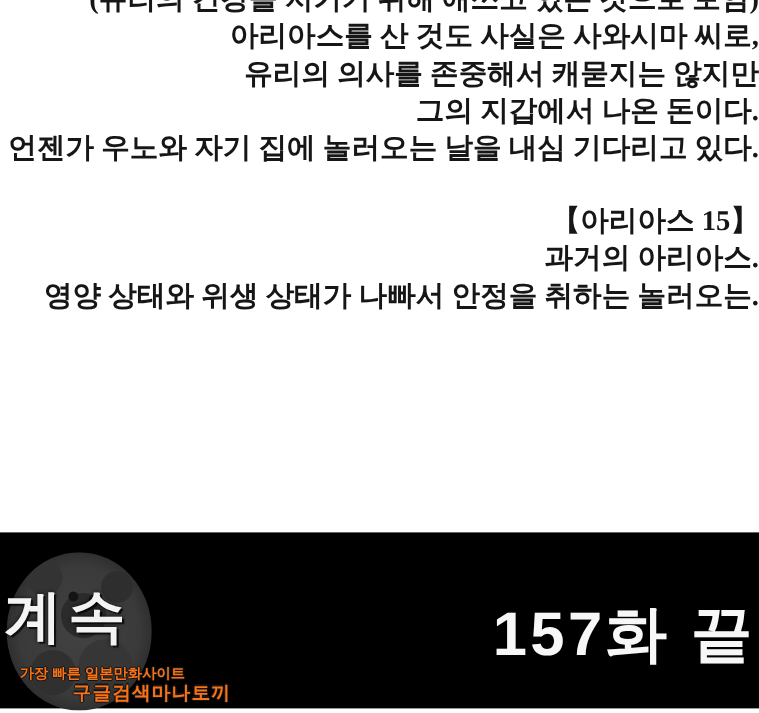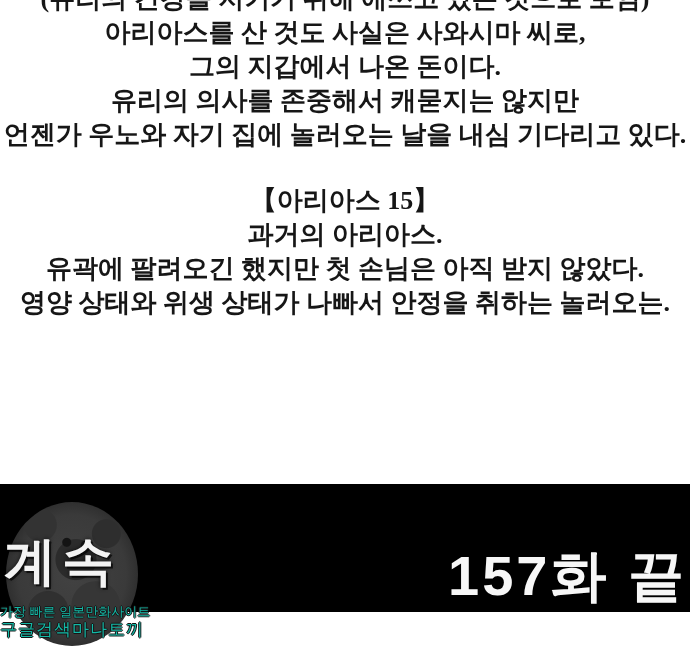--- a/index.html
+++ b/index.html
@@ -17,28 +17,29 @@
     top: -18px; left: 0; right: 0;
     text-align: center;
     color: #161616;
     font-weight: 700;
     font-size: 26px;
   }
   .line {
     height: 34px;
     line-height: 34px;
     white-space: nowrap;
+    text-align: right;
   }
   .profile-block { margin-top: 32px; }
 
   
   .footer {
     position: absolute;
     left: 0; top: 484px;
-    width: 690px; height: 128px;
+    width: 690px; height: 160px;
     background: #000000;
   }
 
   
   .badge-art {
     position: absolute;
     left: 6px; top: 18px;
     width: 132px; height: 144px;
     border-radius: 50%;
     background:
@@ -59,56 +60,55 @@
     font-weight: 700;
     font-size: 52px;
     line-height: 1;
     letter-spacing: 6px;
     color: #f3f3f3;
     text-shadow: 2px 2px 0 rgba(0,0,0,0.65), 0 0 4px rgba(0,0,0,0.8);
   }
 
   .watermark {
     position: absolute;
-    left: 0;
+    left: 18px;
     font-family: "Liberation Sans", "DejaVu Sans", sans-serif;
-    font-weight: 400;
-    color: #14b8a6;
+    font-weight: 700;
+    color: #f97316;
     text-shadow: 1px 0 0 #151515, -1px 0 0 #151515, 0 1px 0 #151515, 0 -1px 0 #151515;
     white-space: nowrap;
   }
   .watermark-1 { top: 119px; font-size: 13px; letter-spacing: 0px; }
-  .watermark-2 { top: 134px; font-size: 17px; letter-spacing: 1px; }
+  .watermark-2 { top: 134px; font-size: 17px; letter-spacing: 1px; margin-left: 48px; }
 
   .episode-end {
     position: absolute;
     left: 448px; top: 64px;
     font-family: Liberation Sans, sans-serif;
     font-weight: 700;
     font-size: 56px;
     line-height: 1;
     letter-spacing: 3px;
     color: #f7f7f7;
     white-space: nowrap;
   }
 </style>
 </head>
 <body>
 
 <div class="text-area">
   <div class="line">(유리의 건강을 지키기 위해 애쓰고 있는 것으로 보임)</div>
   <div class="line">아리아스를 산 것도 사실은 사와시마 씨로,</div>
+  <div class="line">유리의 의사를 존중해서 캐묻지는 않지만</div>
   <div class="line">그의 지갑에서 나온 돈이다.</div>
-  <div class="line">유리의 의사를 존중해서 캐묻지는 않지만</div>
   <div class="line">언젠가 우노와 자기 집에 놀러오는 날을 내심 기다리고 있다.</div>
 
   <div class="profile-block">
     <div class="line">【아리아스 15】</div>
     <div class="line">과거의 아리아스.</div>
-    <div class="line">유곽에 팔려오긴 했지만 첫 손님은 아직 받지 않았다.</div>
     <div class="line">영양 상태와 위생 상태가 나빠서 안정을 취하는 놀러오는.</div>
   </div>
 </div>
 
 <div class="footer">
   <div class="badge-art"></div>
   <div class="continue-label">계속</div>
   <div class="watermark watermark-1">가장 빠른 일본만화사이트</div>
   <div class="watermark watermark-2">구글검색마나토끼</div>
   <div class="episode-end">157화 끝</div>

